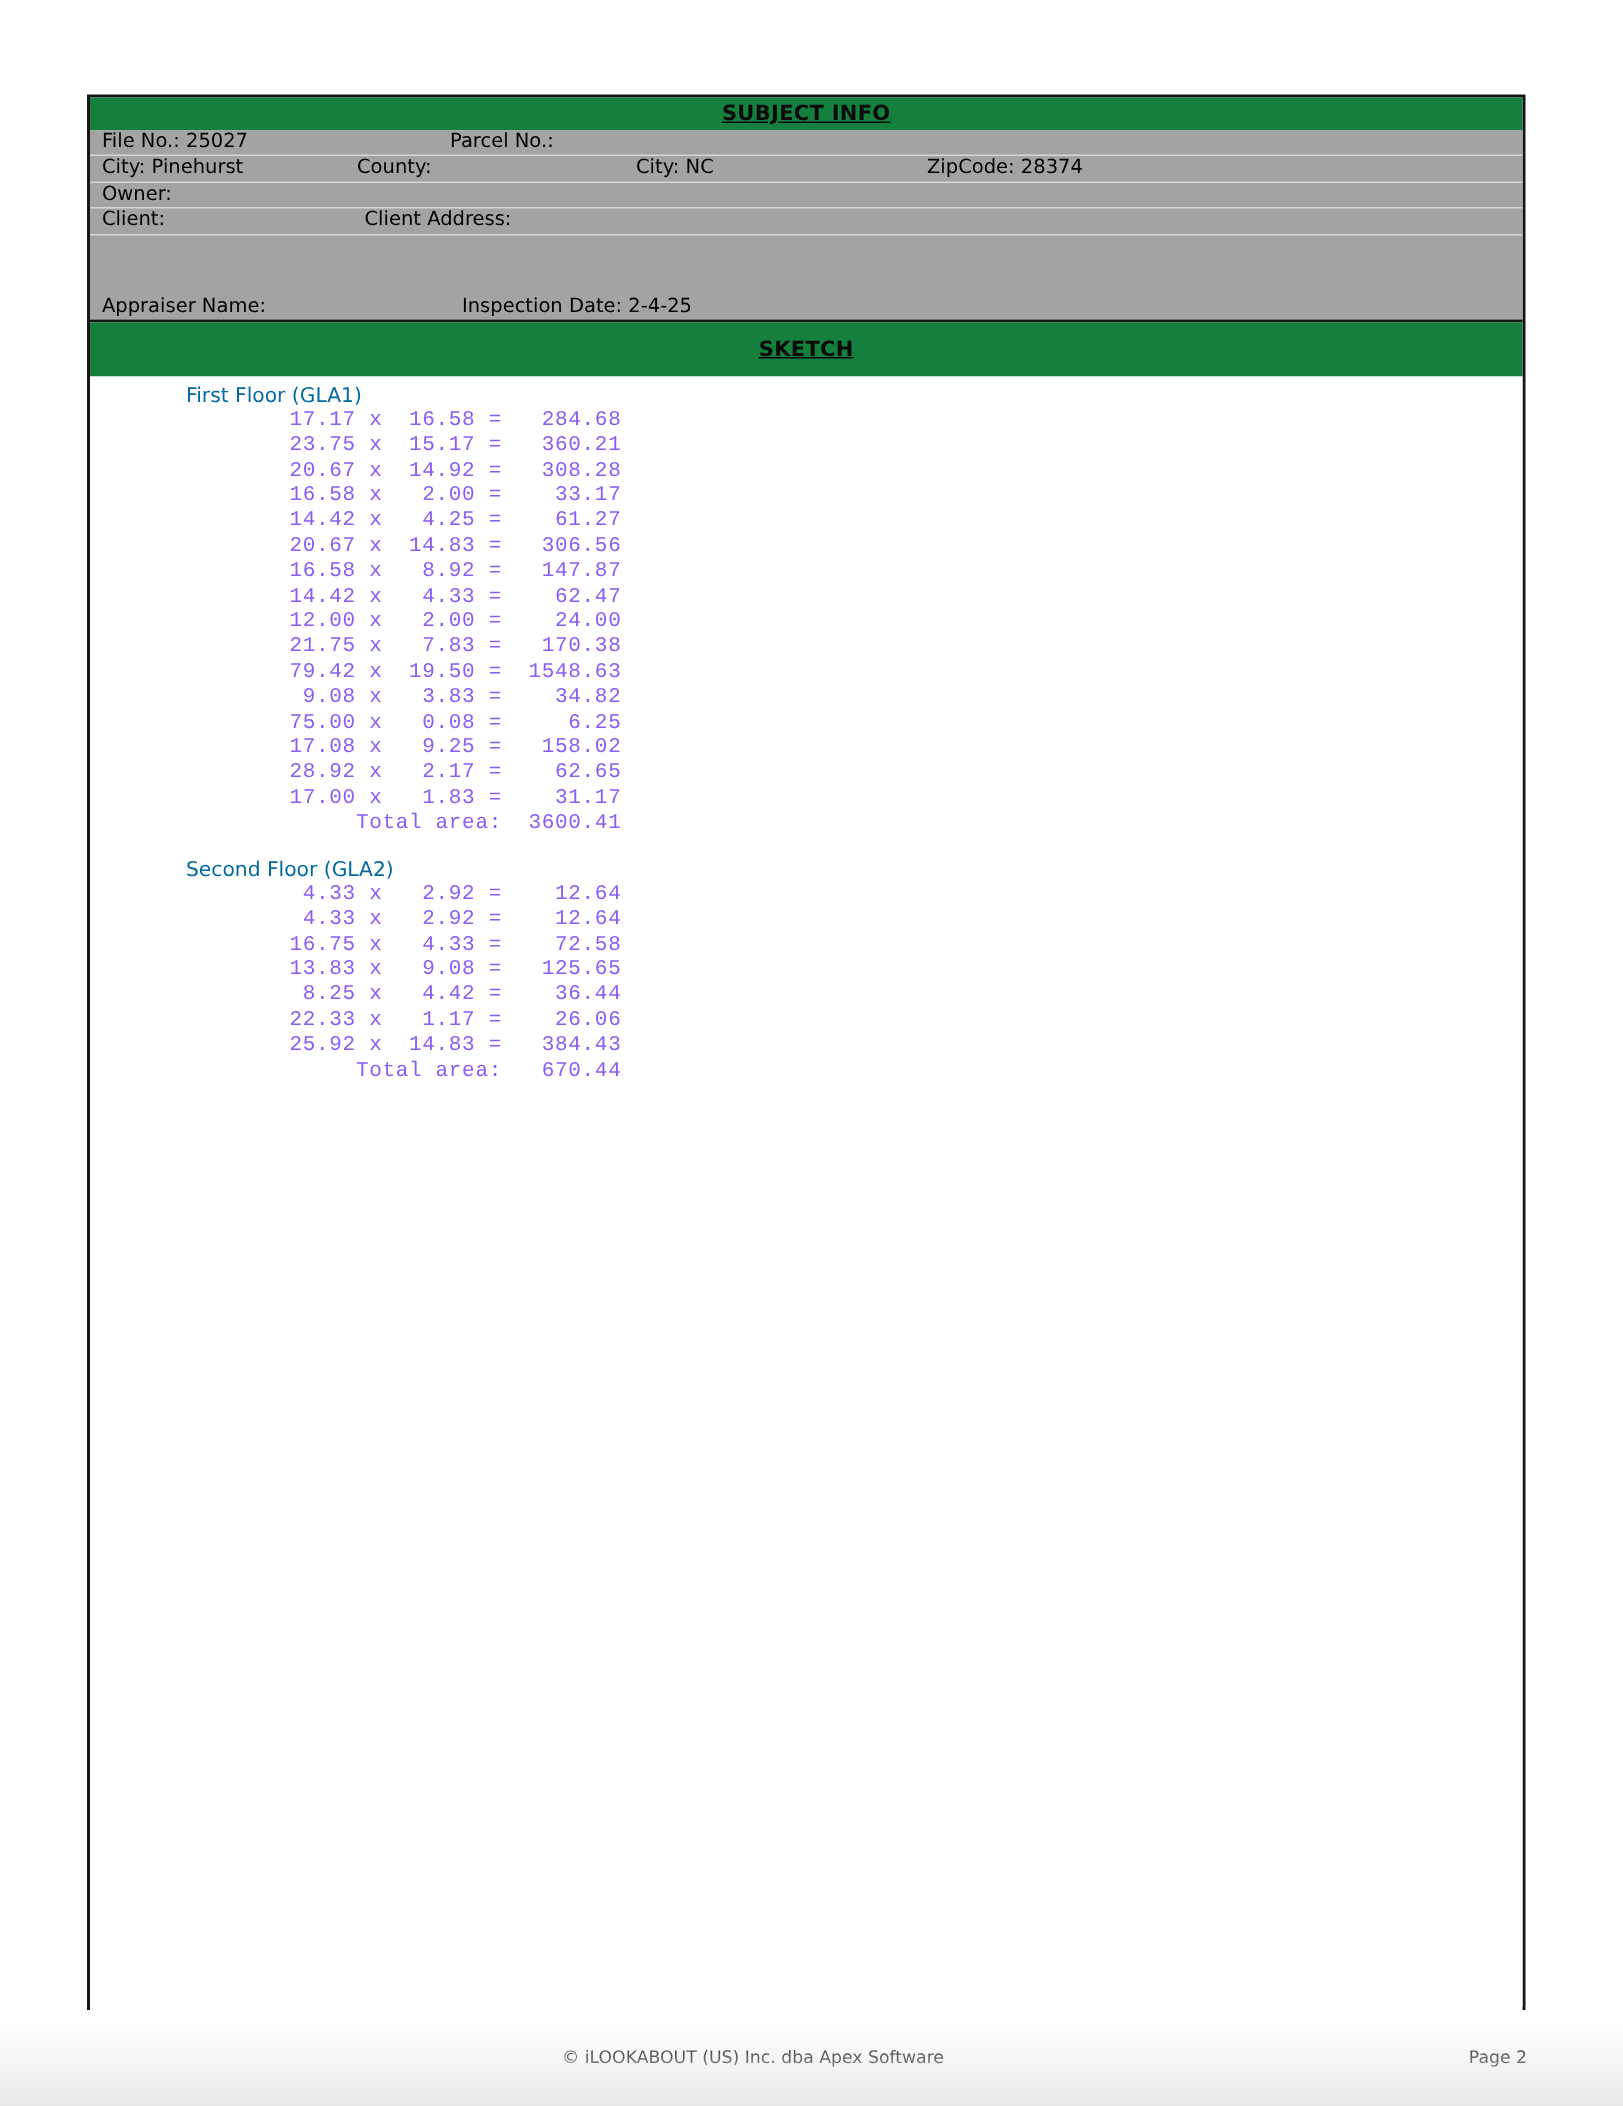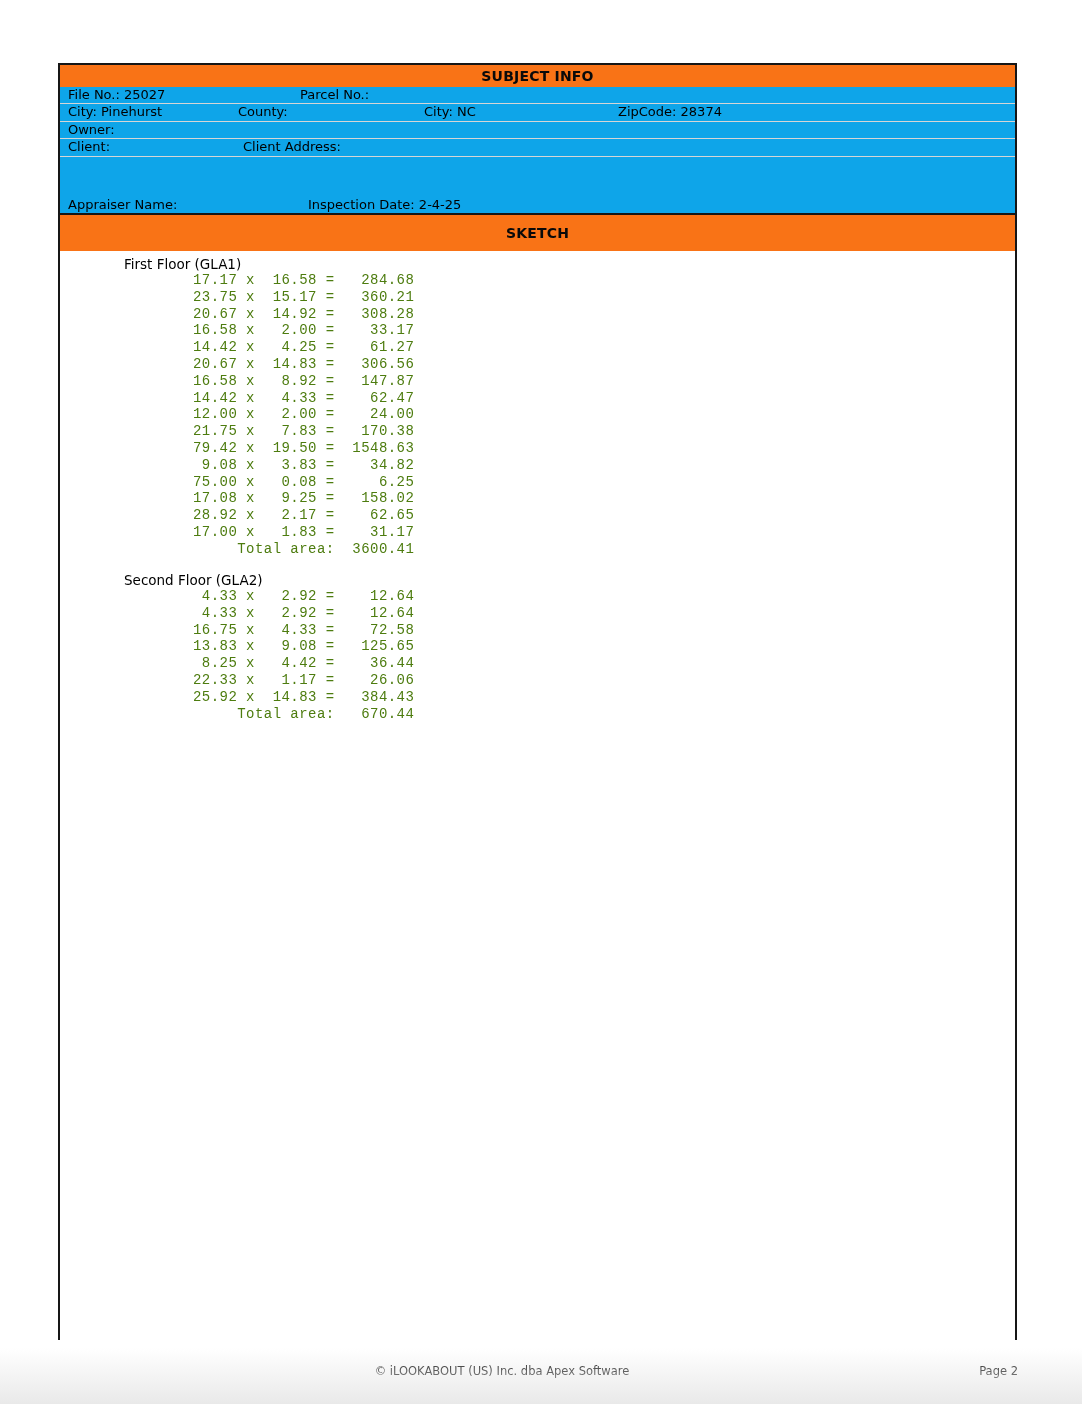--- a/index.html
+++ b/index.html
@@ -6,37 +6,37 @@
   body{width:1082px;height:1404px;position:relative;overflow:hidden;
        font-family:"DejaVu Sans","Liberation Sans",sans-serif;color:#000;}
   .page{position:absolute;inset:0;background:#fff;}
 
   .title{position:absolute;left:58px;top:21px;width:959px;text-align:center;
          font-size:22px;line-height:26px;font-weight:bold;letter-spacing:.4px;color:#050510;}
 
   .doc-box{position:absolute;left:58px;top:63px;width:955px;height:1273px;
            border:2px solid #161616;background:#fff;}
 
-  .bar{background:#f97316;display:flex;align-items:center;justify-content:center;
-       font-weight:bold;font-size:14px;letter-spacing:.2px;color:#0a0a0a;}
+  .bar{background:#15803d;display:flex;align-items:center;justify-content:center;
+       font-weight:bold;font-size:14px;letter-spacing:.2px;color:#0a0a0a;text-decoration:underline;}
   .bar.subject{height:22px;}
   .bar.sketch{height:36px;}
   .divider{height:2px;background:#161616;}
 
-  .si-rows{background:#0ea5e9;text-align:right;}
+  .si-rows{background:#a3a3a3;text-align:right;}
   .si-row{position:relative;height:16.4px;border-bottom:1px solid #d6d6d6;font-size:13px;}
   .si-row:last-child{border-bottom:none;margin-top:40px;}
   .si-row span{position:absolute;top:0;line-height:16px;white-space:nowrap;}
 
   .sketch-area{position:relative;background:#fff;height:1121px;}
 
   .floor{position:absolute;left:64px;}
-  .floor-label{font-size:13.5px;line-height:14px;height:14px;color:#000000;white-space:nowrap;}
+  .floor-label{font-size:13.5px;line-height:14px;height:14px;color:#0369a1;white-space:nowrap;}
   .floor-calc{margin:1px 16px 0 69px;font-family:"Liberation Mono","DejaVu Sans Mono",monospace;
-              font-size:14px;line-height:16.8px;letter-spacing:.45px;color:#4d7c0f;}
+              font-size:14px;line-height:16.8px;letter-spacing:.45px;color:#8b5cf6;}
 
   .watermark{position:absolute;left:2px;top:1316px;z-index:5;white-space:nowrap;
              font-family:"Liberation Sans",sans-serif;font-size:41px;letter-spacing:-1px;
              color:transparent;-webkit-text-stroke:1.1px rgba(45,45,45,.75);}
 
   .footer-copy{position:absolute;top:1364px;left:0;width:1004px;text-align:center;
                font-size:11.5px;color:#000;}
   .footer-page{position:absolute;top:1364px;right:64px;font-size:11.5px;color:#000;}
 
   .bottom-fade{position:absolute;left:0;bottom:0;width:1082px;height:56px;

